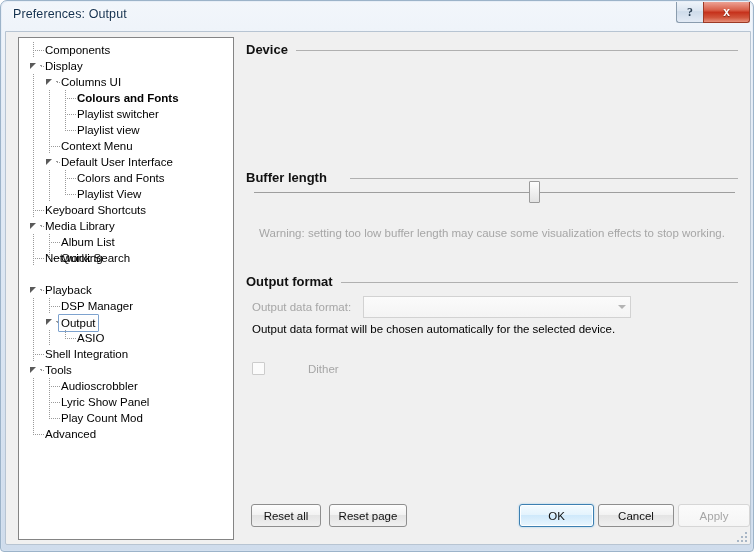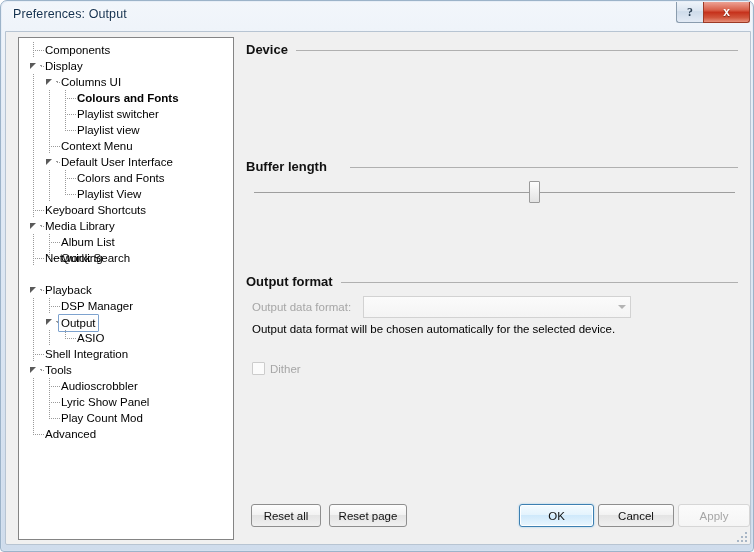--- a/index.html
+++ b/index.html
@@ -245,21 +245,21 @@
     font-size: 11.5px;
     color: #000;
     white-space: nowrap;
   }
   .static-label.disabled { color: #a6a6a6; }
 
   
   #dither-row {
     position: absolute;
     left: 6px; top: 330px;
-    display: flex; align-items: center;
+    display: flex; align-items: center; gap: 38px;
   }
   #dither-box {
     width: 13px; height: 13px;
     box-sizing: border-box;
     border: 1px solid #cccccc;
     background: #fbfbfb;
     border-radius: 1px;
   }
   #dither-label {
     font-size: 11.5px;
@@ -520,26 +520,27 @@
         </div>
     </div>
 
     <div id="right-pane">
 
       <div class="group-header" style="top:8px;">
         <span class="group-title">Device</span>
         <span class="group-rule"></span>
       </div>
 
-      <div class="group-header" style="top:125px;gap:15px;">
+      <div class="group-header" style="top:136px;gap:15px;">
         <span class="group-title">Buffer length</span>
         <span class="group-rule"></span>
       </div>
       <div id="slider-track"></div>
       <div id="slider-thumb"></div>
+      <div id="buffer-warning">Warning: setting too low buffer length may cause some visualization effects to stop working.</div>
 
       <div class="group-header" style="top:240px;">
         <span class="group-title">Output format</span>
         <span class="group-rule"></span>
       </div>
       <div class="static-label disabled" style="left:6px; top:269px;">Output data format:</div>
       <div class="combo disabled" style="left:117px; top:264px; width:268px;">
         <span class="cval"></span>
         <span class="arrowbox">
             <i class="arrow-down"></i>

